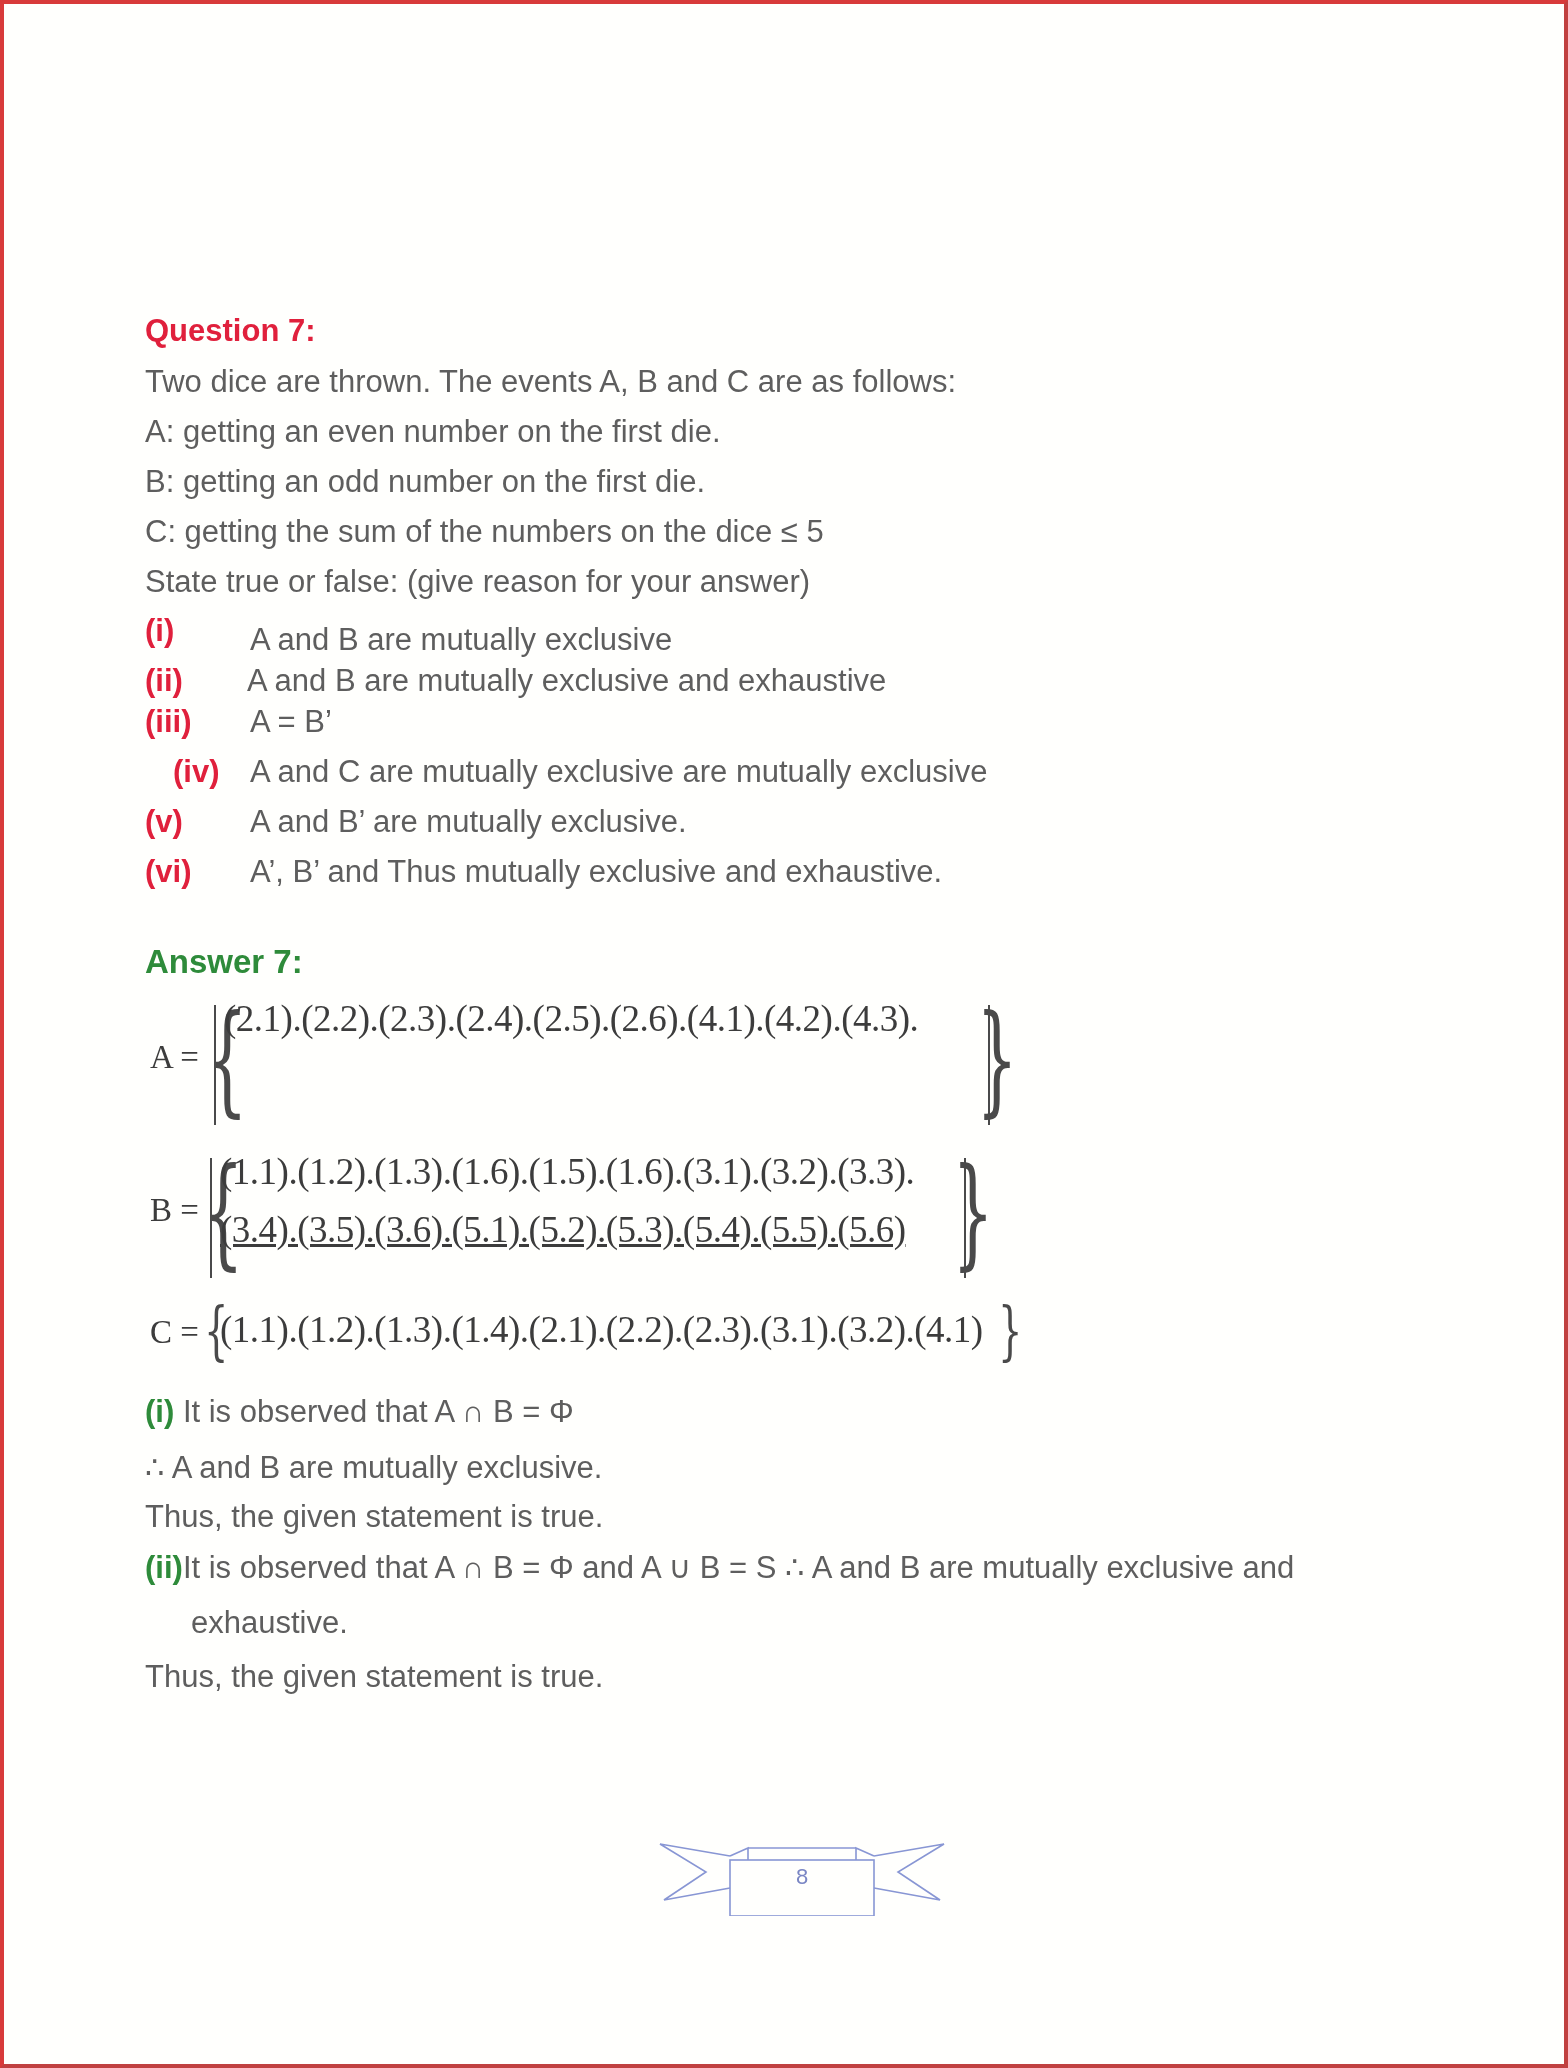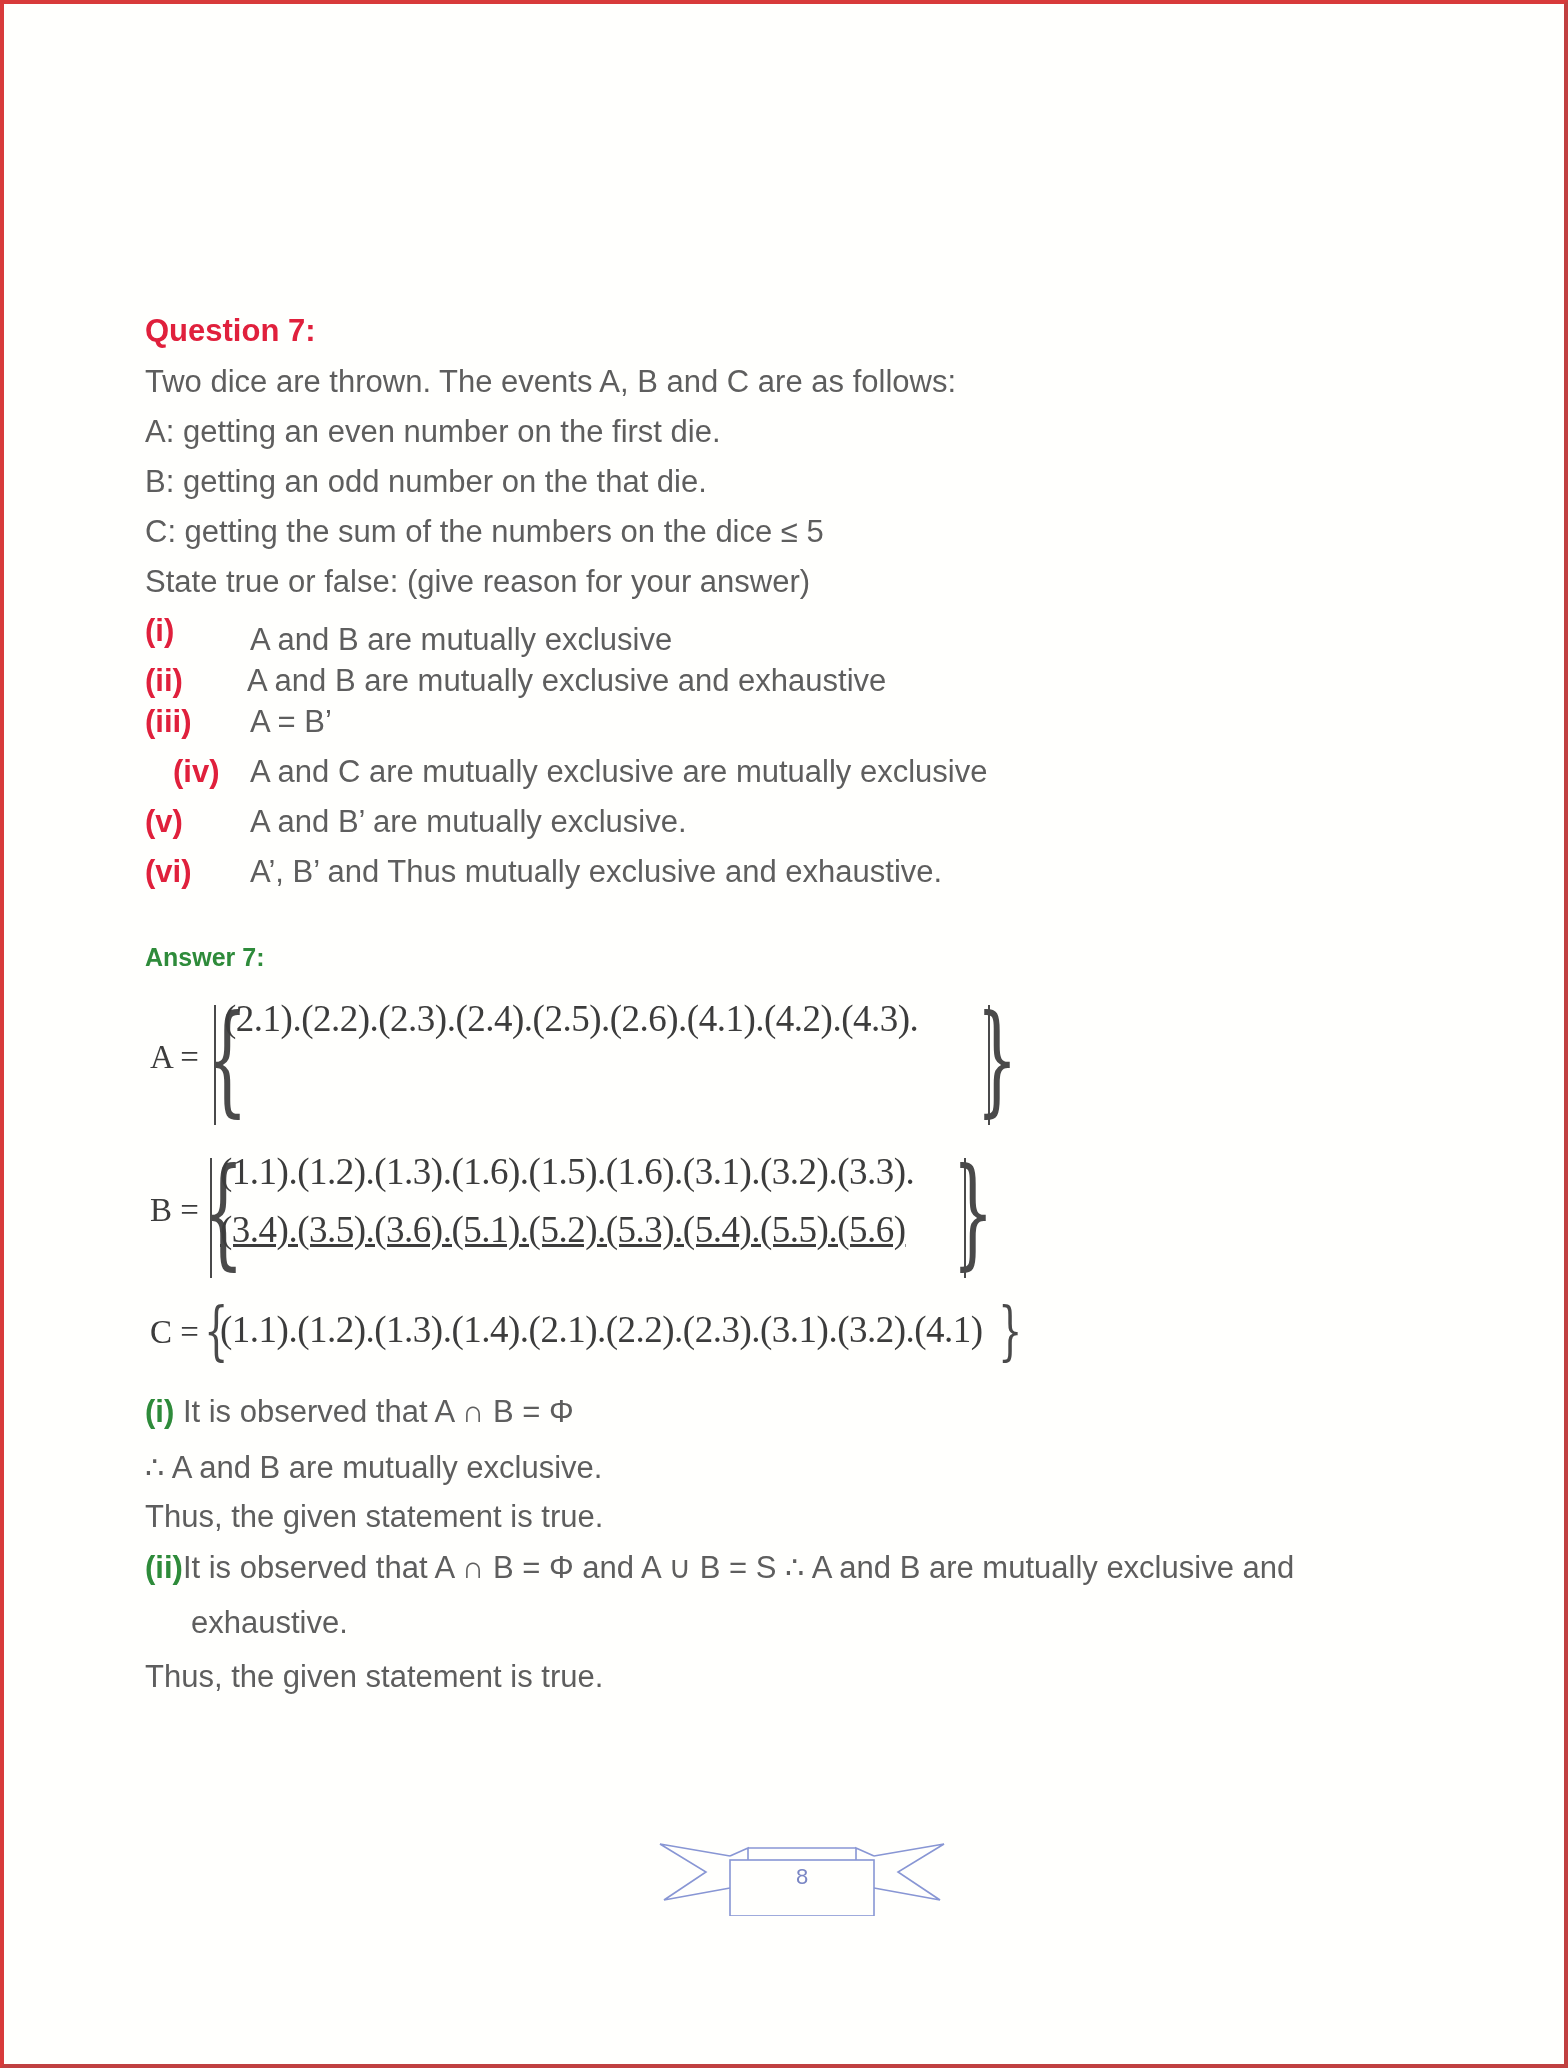--- a/index.html
+++ b/index.html
@@ -19,21 +19,21 @@
     border-right-color: #c04040;
     border-bottom-color: #c04040;
   }
   .abs { position: absolute; white-space: nowrap; }
   .heading-q {
     left: 145px; top: 313px;
     font-size: 31px; font-weight: bold; color: #e0203c;
   }
   .heading-a {
     left: 145px; top: 943px;
-    font-size: 25px; font-weight: bold; color: #2e8b3a;
+    font-size: 33px; font-weight: bold; color: #2e8b3a;
   }
   .txt { font-size: 31px; color: #5e5e5e; }
   .lbl-red { font-size: 31px; font-weight: bold; color: #e0203c; }
   .lbl-green { font-weight: bold; color: #2e8b3a; }
 
   
   .mathset {
     position: absolute;
     font-family: "Liberation Serif", "DejaVu Serif", serif;
     color: #3c3c3c;
@@ -67,21 +67,21 @@
   }
 </style>
 </head>
 <body>
 
 <div class="page-border"></div>
 
 <div class="abs heading-q">Question 7:</div>
 <div class="abs txt" style="left:145px; top:364px;">Two dice are thrown. The events A, B and C are as follows:</div>
 <div class="abs txt" style="left:145px; top:414px;">A: getting an even number on the first die.</div>
-<div class="abs txt" style="left:145px; top:464px;">B: getting an odd number on the that die.</div>
+<div class="abs txt" style="left:145px; top:464px;">B: getting an odd number on the first die.</div>
 <div class="abs txt" style="left:145px; top:514px;">C: getting the sum of the numbers on the dice ≤ 5</div>
 <div class="abs txt" style="left:145px; top:564px;">State true or false: (give reason for your answer)</div>
 
 <div class="abs" style="left:145px; top:613px;">
   <span class="abs lbl-red" style="left:0; top:0;">(i)</span>
   <span class="abs txt" style="left:105px; top:9px;">A and B are mutually exclusive</span>
 </div>
 <div class="abs" style="left:145px; top:663px;">
   <span class="abs lbl-red" style="left:0; top:0;">(ii)</span>
   <span class="abs txt" style="left:102px; top:0;">A and B are mutually exclusive and exhaustive</span>

